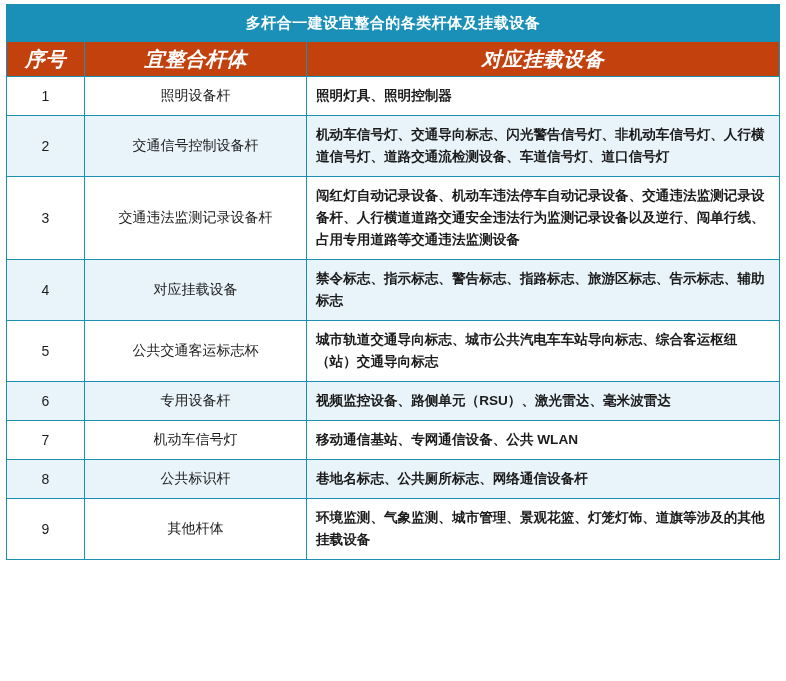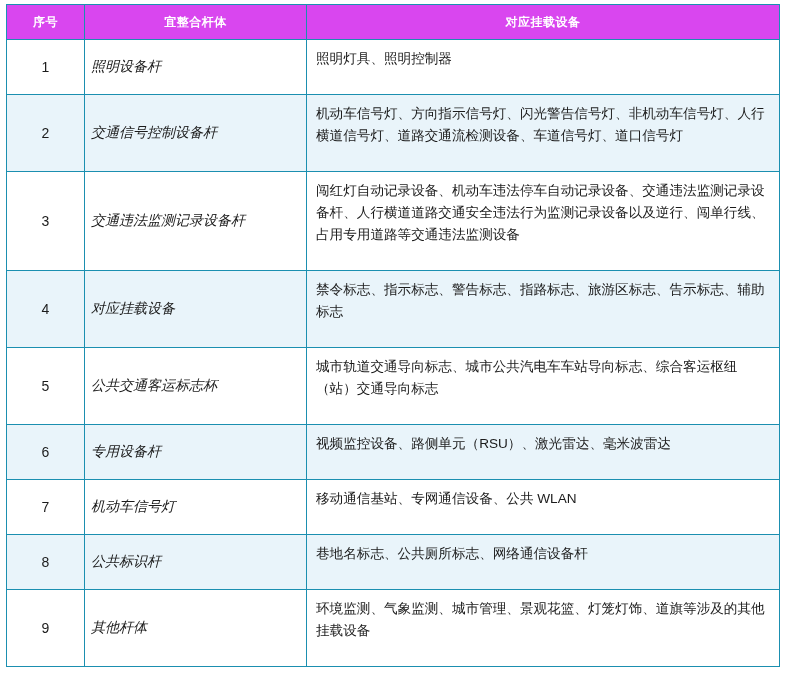--- a/index.html
+++ b/index.html
@@ -36,79 +36,84 @@
     color: #ffffff;
     font-size: 15px;
     font-weight: bold;
     text-align: center;
     height: 34px;
     letter-spacing: 0.5px;
     border-color: #1a90b8;
   }
   
   .head-row th {
-    background: #d946ef;
+    background: #c2410c;
     color: #ffffff;
-    font-size: 12px;
+    font-size: 20px;
     font-weight: bold;
     text-align: center;
     height: 32px;
     letter-spacing: 0.5px;
     border-color: #ffffff;
+    font-style: italic;
   }
   .head-row th.first { border-left-color: #1a90b8; }
   .head-row th.last { border-right-color: #1a90b8; }
 
   
   td.idx {
     text-align: center;
     font-size: 14px;
     width: 78px;
   }
   td.pole {
+    text-align: center;
     font-size: 14px;
     width: 222px;
     padding: 4px 6px;
-    font-style: italic;
   }
   td.equip {
     text-align: left;
     font-size: 13.6px;
     line-height: 1.62;
-    padding: 8px 10px 24px 9px;
+    padding: 8px 10px 8px 9px;
+    font-weight: bold;
   }
   tr.odd td { background: #ffffff; }
   tr.even td { background: #e9f4fa; }
 </style>
 </head>
 <body>
 
 <div class="table-wrap">
   <table class="pole-table">
     <colgroup>
       <col style="width:78px">
       <col style="width:222px">
       <col>
     </colgroup>
     <tbody>
+      <tr class="title-row">
+        <td colspan="3">多杆合一建设宜整合的各类杆体及挂载设备</td>
+      </tr>
       <tr class="head-row">
         <th class="first">序号</th>
         <th>宜整合杆体</th>
         <th class="last">对应挂载设备</th>
       </tr>
 
       <tr class="odd">
         <td class="idx">1</td>
         <td class="pole">照明设备杆</td>
         <td class="equip">照明灯具、照明控制器</td>
       </tr>
       <tr class="even">
         <td class="idx">2</td>
         <td class="pole">交通信号控制设备杆</td>
-        <td class="equip">机动车信号灯、方向指示信号灯、闪光警告信号灯、非机动车信号灯、人行横道信号灯、道路交通流检测设备、车道信号灯、道口信号灯</td>
+        <td class="equip">机动车信号灯、交通导向标志、闪光警告信号灯、非机动车信号灯、人行横道信号灯、道路交通流检测设备、车道信号灯、道口信号灯</td>
       </tr>
       <tr class="odd">
         <td class="idx">3</td>
         <td class="pole">交通违法监测记录设备杆</td>
         <td class="equip">闯红灯自动记录设备、机动车违法停车自动记录设备、交通违法监测记录设备杆、人行横道道路交通安全违法行为监测记录设备以及逆行、闯单行线、占用专用道路等交通违法监测设备</td>
       </tr>
       <tr class="even">
         <td class="idx">4</td>
         <td class="pole">对应挂载设备</td>
         <td class="equip">禁令标志、指示标志、警告标志、指路标志、旅游区标志、告示标志、辅助标志</td>

